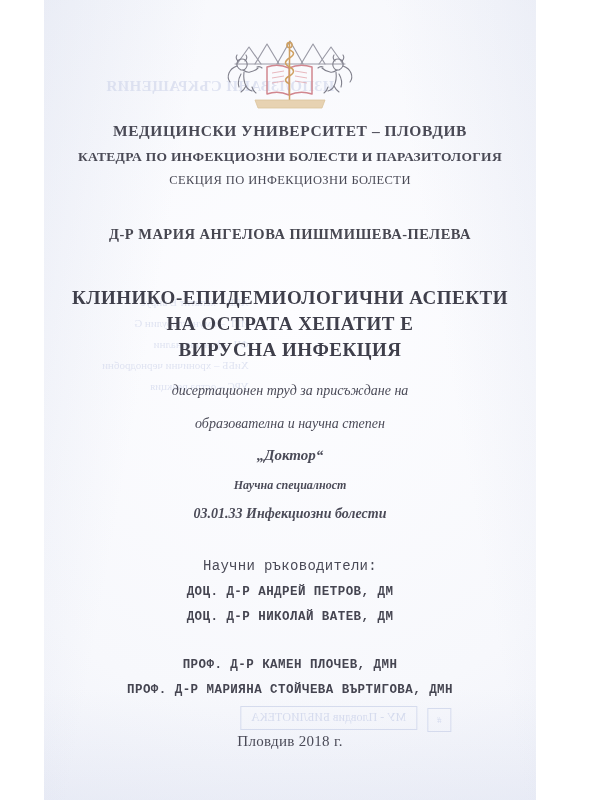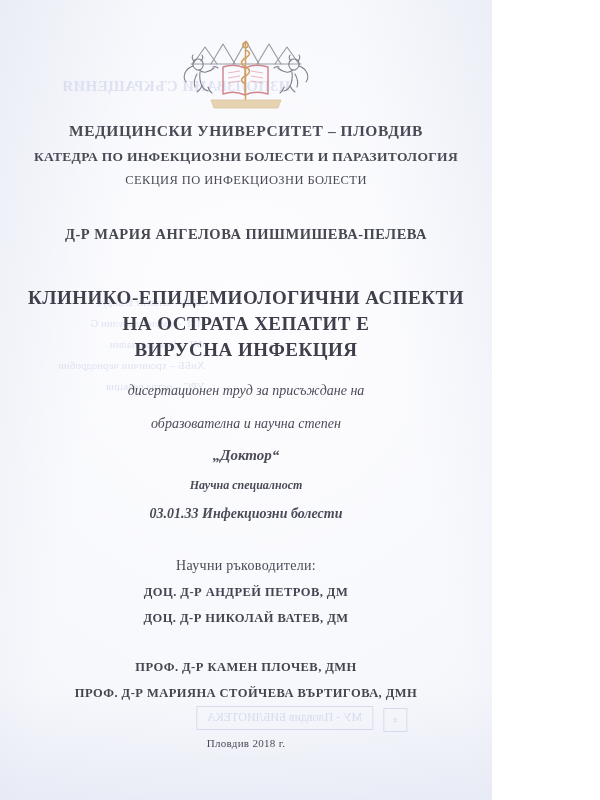--- a/index.html
+++ b/index.html
@@ -10,20 +10,21 @@
   }
   #page {
     position: relative;
     width: 492px;
     height: 800px;
     overflow: hidden;
     background:
       radial-gradient(ellipse 120% 80% at 50% 40%, #fdfdff 0%, #f7f8fc 62%, #eef0f8 100%);
     font-family: "Liberation Serif", "DejaVu Serif", serif;
     color: #46464f;
+    margin-left: 44px;
     -webkit-font-smoothing: antialiased;
   }
   
   #page::after {
     content: "";
     position: absolute;
     inset: 0;
     pointer-events: none;
     background:
       linear-gradient(100deg, rgba(205,212,232,0.30) 0%, rgba(255,255,255,0) 26%),
@@ -129,39 +130,39 @@
     font-style: italic;
     color: #4b4b58;
   }
   #degree-purpose  { font-size: 14px; text-align: center; }
   #degree-level    { font-size: 14px; margin-top: 17px; }
   #degree-name     { font-size: 15px; font-weight: bold; margin-top: 15px; }
   #degree-spec-lbl { font-size: 12px; font-weight: bold; margin-top: 14px; }
   #degree-spec-val { font-size: 14px; font-weight: bold; margin-top: 13px; }
 
   
-  .people { margin-top: 36px; }
+  .people { margin-top: 36px; font-family: Liberation Mono, monospace; }
   .people-label {
     font-size: 14px;
     letter-spacing: 0.3px;
     color: #4a4a57;
   }
   .people-name {
     font-size: 12.5px;
     font-weight: bold;
     letter-spacing: 0.45px;
     margin-top: 11px;
     color: #454551;
   }
   #reviewers { margin-top: 34px; }
 
   
   #footer {
     margin-top: 36px;
-    font-size: 11px;
+    font-size: 15px;
     letter-spacing: 0.3px;
     color: #4a4a57;
   }
 </style>
 </head>
 <body>
 
 <div id="page">
 
   <div class="bleed" id="bleed-heading">ИЗПОЛЗВАНИ СЪКРАЩЕНИЯ</div>

